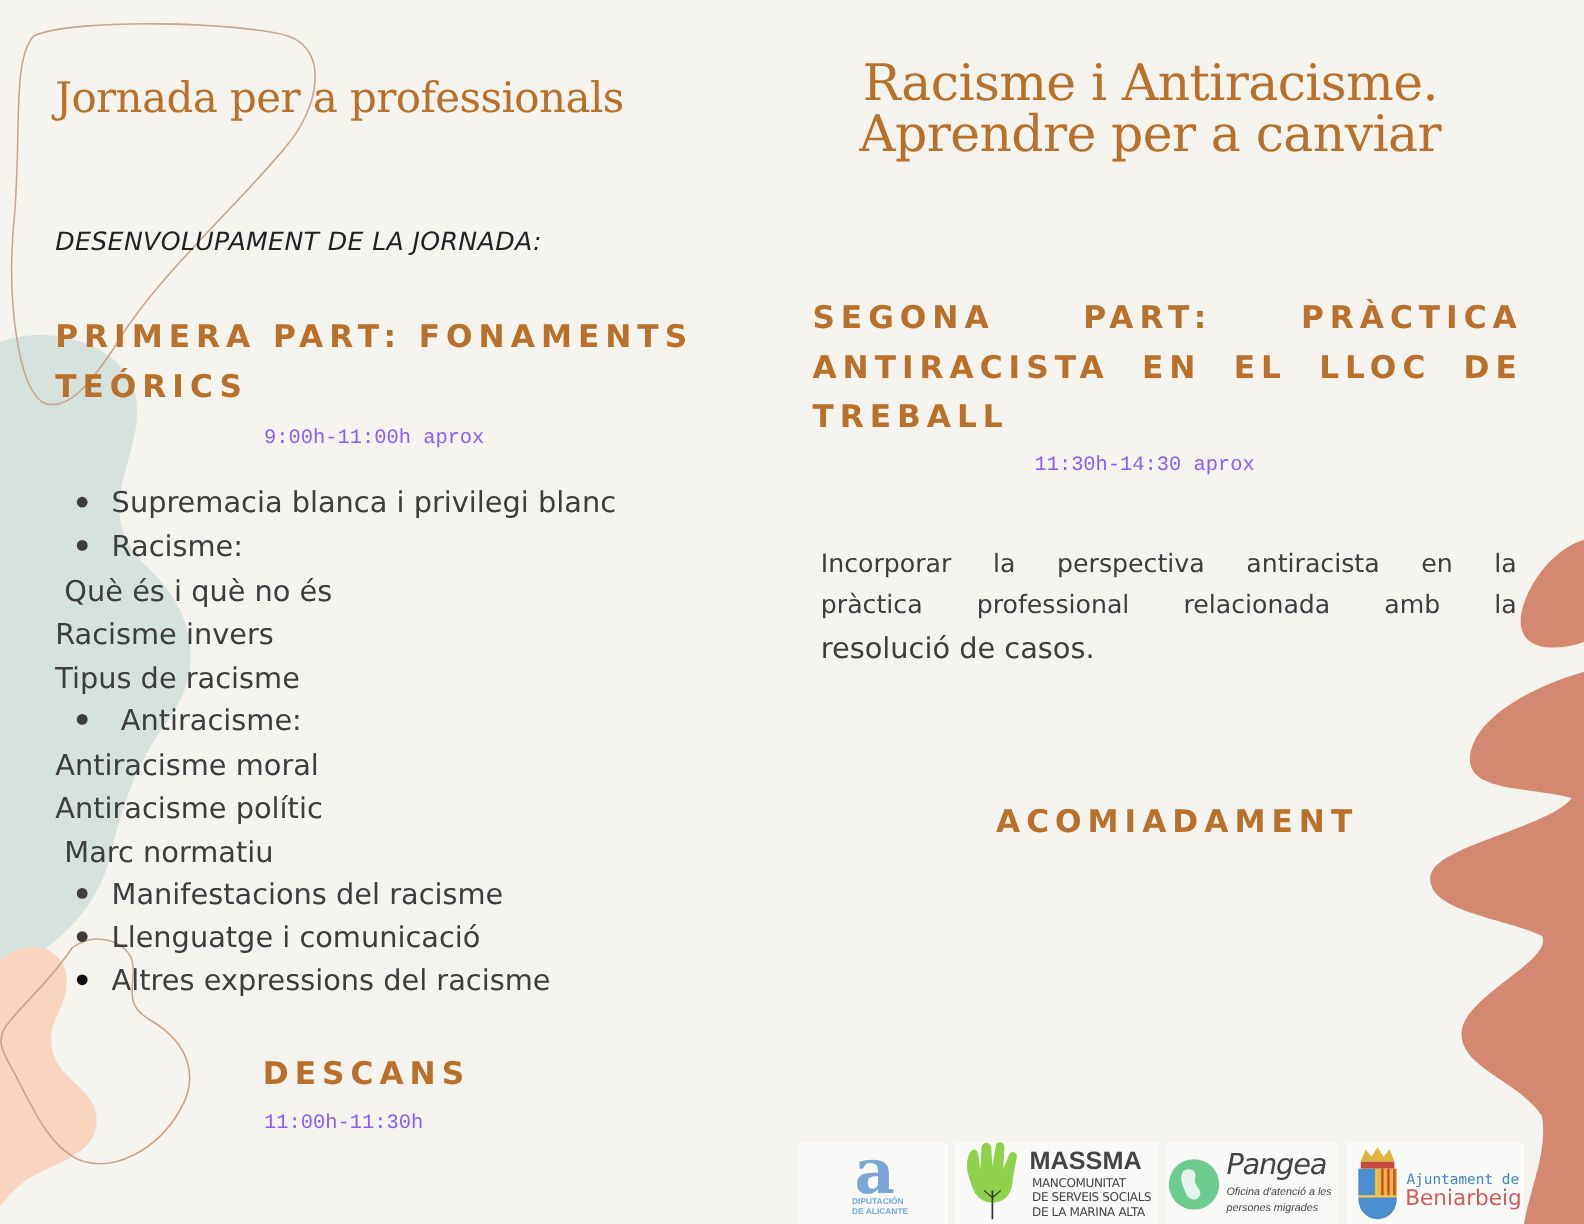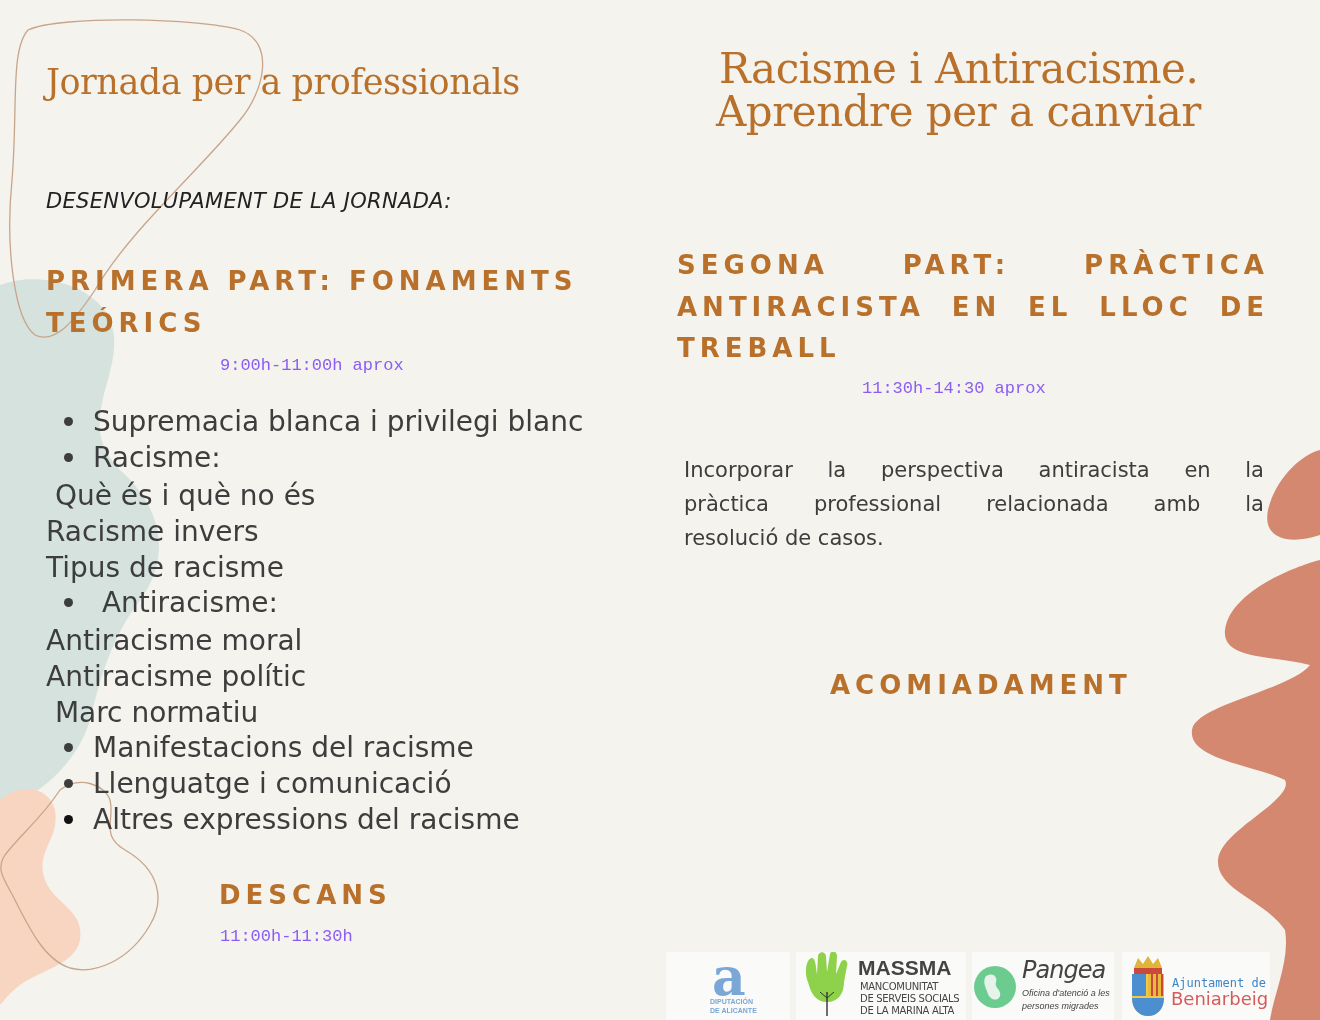--- a/index.html
+++ b/index.html
@@ -14,21 +14,21 @@
   .serif-title {
     font-family: "DejaVu Serif", serif;
     color: #b8702a; font-weight: normal; letter-spacing: -0.5px;
   }
   .section-head {
     font-family: "DejaVu Sans", sans-serif;
     font-weight: bold; color: #b8702a; letter-spacing: 5px;
     font-size: 26px;
   }
   .time { font-family: Liberation Mono, monospace; font-size: 17px; color: #8b5cf6; }
-  .list-line { font-family: "DejaVu Sans", sans-serif; font-size: 28px; color: #3d3d3d; position: absolute; left: 46px; white-space: nowrap; }
+  .list-line { font-family: "DejaVu Sans", sans-serif; font-size: 24px; color: #3d3d3d; position: absolute; left: 46px; white-space: nowrap; }
   .bullet { display: inline-block; width: 9px; height: 9px; border-radius: 50%; background: #3d3d3d; vertical-align: middle; margin-right: 20px; position: relative; top: -2px; }
   .logo-box { position: absolute; top: 952px; height: 68px; background: #fafaf8; }
 </style>
 </head>
 <body>
 
 <svg class="deco" viewBox="0 0 1320 1020" xmlns="http://www.w3.org/2000/svg">
 
   <path d="M0,285 C40,270 95,285 110,320 C130,370 70,420 120,470 C165,510 170,560 140,600 C110,640 100,680 90,720 C75,770 30,800 0,810 Z" fill="#d5e2de"></path>
 
@@ -108,21 +108,21 @@
     <span>en</span>
     <span>la</span>
   </div>
   <div class="abs" style="left:684px; top:492px; width:580px; display:flex; justify-content:space-between; font-family:'DejaVu Sans', sans-serif; font-size:21px; color:#3d3d3d;">
     <span>pràctica</span>
     <span>professional</span>
     <span>relacionada</span>
     <span>amb</span>
     <span>la</span>
   </div>
-  <div class="abs" style="left:684px; top:526px; font-family:'DejaVu Sans', sans-serif; font-size:21px; color:#3d3d3d;">resolució de casos.</div>
+  <div class="abs" style="left:684px; top:526px; font-family:'DejaVu Sans', sans-serif; font-size:24px; color:#3d3d3d;">resolució de casos.</div>
 </div>
 
 <div class="abs section-head" style="left:830px; top:670px;">ACOMIADAMENT</div>
 
 <div class="logo-box" style="left:666px; width:124px;">
   <div class="abs" style="left:46px; top:-6px; font-family:'DejaVu Serif', serif; font-size:52px; color:#7aa7d6; font-weight:bold;">a</div>
   <div class="abs" style="left:44px; top:46px; font-size:7px; color:#7aa7d6; font-weight:bold;">DIPUTACIÓN</div>
   <div class="abs" style="left:44px; top:55px; font-size:7px; color:#7aa7d6; font-weight:bold;">DE ALICANTE</div>
 </div>
 

